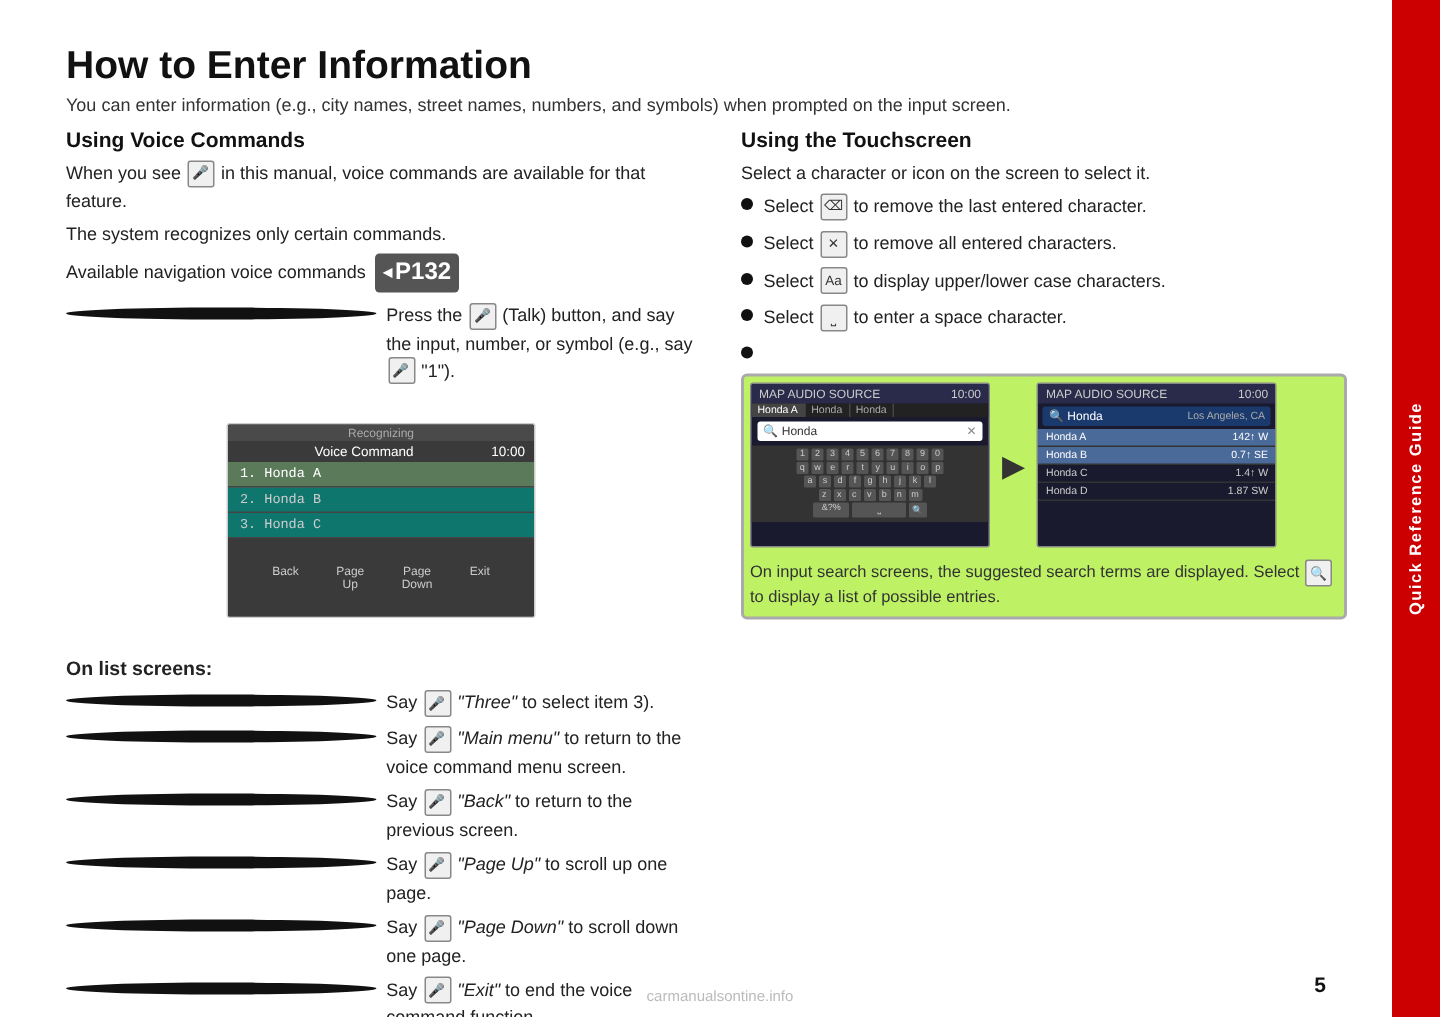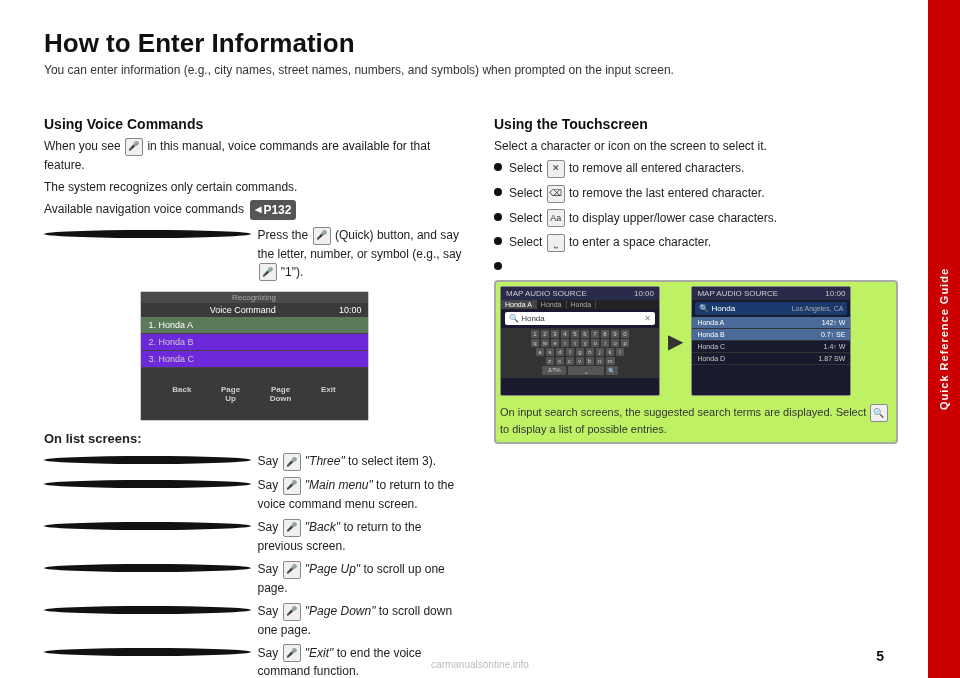--- a/index.html
+++ b/index.html
@@ -49,21 +49,21 @@
     
     .page-title {
       font-size: 26px;
       font-weight: bold;
       margin-bottom: 4px;
       color: #111;
     }
     .page-subtitle {
       font-size: 12px;
       color: #333;
-      margin-bottom: 39px;
+      margin-bottom: 8px;
     }
 
     
     .columns {
       display: flex;
       gap: 30px;
     }
     .col-left {
       width: 420px;
       flex-shrink: 0;
@@ -100,21 +100,21 @@
       margin: 0 1px;
       color: #333;
     }
 
     
     .page-badge {
       display: inline-flex;
       align-items: center;
       background: #555;
       color: #fff;
-      font-size: 12px;
+      font-size: 16px;
       font-weight: bold;
       border-radius: 3px;
       padding: 1px 5px;
       vertical-align: middle;
       margin-left: 3px;
     }
     .page-badge::before {
       content: '◀';
       font-size: 8px;
       margin-right: 2px;
@@ -143,22 +143,22 @@
       flex-shrink: 0;
     }
     .bullet-list li span {
       flex: 1;
     }
 
     
     .vc-screenshot {
       border: 1px solid #ccc;
       background: #222;
-      width: 229px;
-      margin: 10px auto;
+      width: 206px;
+      margin: 26px auto;
       border-radius: 2px;
       overflow: hidden;
     }
     .vc-top-bar {
       background: #3a3a3a;
       padding: 2px 6px;
       display: flex;
       justify-content: space-between;
     }
     .vc-title {
@@ -172,38 +172,38 @@
       font-size: 9px;
     }
     .vc-recognizing {
       background: #4a4a4a;
       color: #aaa;
       font-size: 8px;
       text-align: center;
       padding: 1px;
     }
     .vc-list {
-      background: #6d28d9;
+      background: #0f766e;
+      font-family: Liberation Mono, monospace;
     }
     .vc-list-item {
       color: #ccc;
       font-size: 9px;
       padding: 3px 8px;
       border-bottom: 1px solid #444;
     }
     .vc-list-item.highlight {
       background: #5a7a5a;
       color: #fff;
     }
     .vc-footer {
       background: #3a3a3a;
       display: flex;
       justify-content: space-around;
       padding: 17px;
-      font-weight: bold;
     }
     .vc-footer-btn {
       color: #ccc;
       font-size: 8px;
       text-align: center;
     }
 
     
     .list-screens-heading {
       font-size: 13px;
@@ -385,21 +385,21 @@
         <span>Available navigation voice commands</span>
         <span class="page-badge">P132</span>
       </div>
 
       <ul class="bullet-list">
         <li>
           <span class="bullet-dot"></span>
           <span>
             <span>Press the</span>
             <span class="inline-icon">🎤</span>
-            <span> (Quick) button, and say the letter, number, or symbol (e.g., say </span>
+            <span> (Talk) button, and say the input, number, or symbol (e.g., say </span>
             <span class="inline-icon">🎤</span>
             <span> "1").</span>
           </span>
         </li>
       </ul>
 
       <div class="vc-screenshot">
         <div class="vc-recognizing">
           <span>Recognizing</span>
         </div>
@@ -450,25 +450,25 @@
     </div>
 
     <div class="col-right">
 
       <div class="section-heading">Using the Touchscreen</div>
       <div class="section-intro">Select a character or icon on the screen to select it.</div>
 
       <ul class="right-bullet-list">
         <li>
           <span class="bullet-dot"></span>
+          <span>Select <span class="inline-icon">⌫</span> to remove the last entered character.</span>
+        </li>
+        <li>
+          <span class="bullet-dot"></span>
           <span>Select <span class="inline-icon">✕</span> to remove all entered characters.</span>
-        </li>
-        <li>
-          <span class="bullet-dot"></span>
-          <span>Select <span class="inline-icon">⌫</span> to remove the last entered character.</span>
         </li>
         <li>
           <span class="bullet-dot"></span>
           <span>Select <span class="inline-icon">Aa</span> to display upper/lower case characters.</span>
         </li>
         <li>
           <span class="bullet-dot"></span>
           <span>Select <span class="inline-icon">⎵</span> to enter a space character.</span>
         </li>
         <li>

